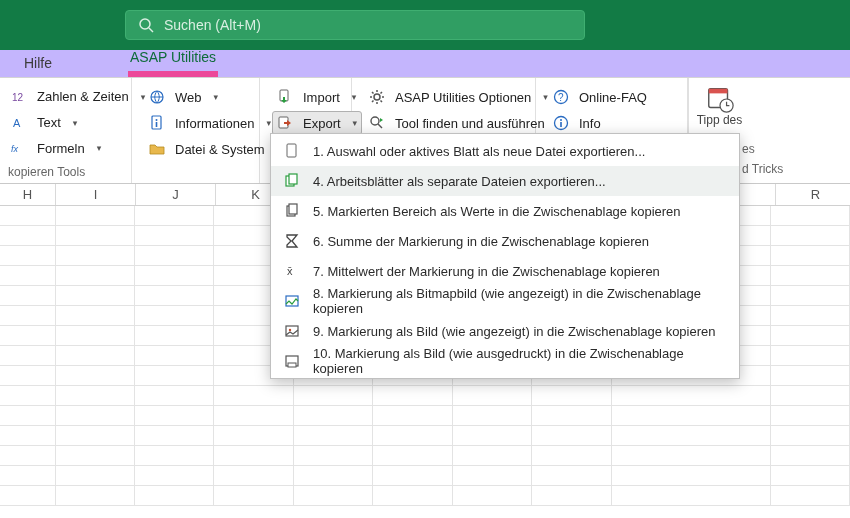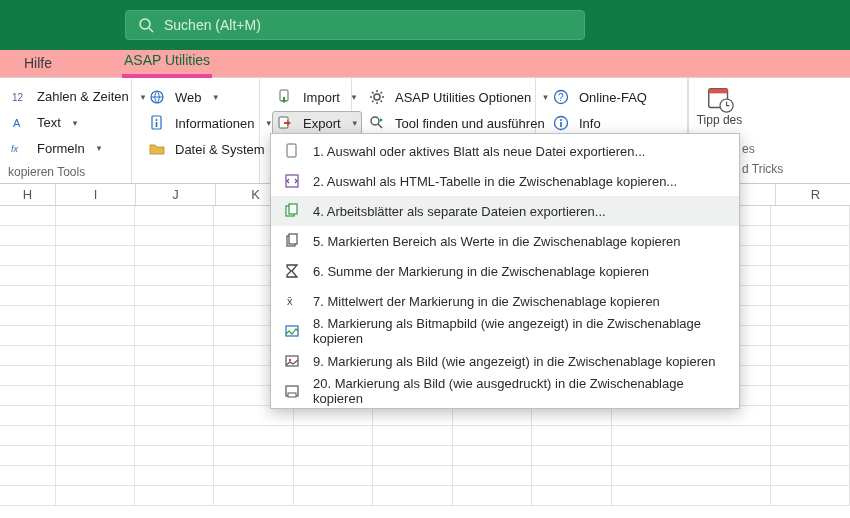--- a/index.html
+++ b/index.html
@@ -5,21 +5,21 @@
   * { margin: 0; padding: 0; box-sizing: border-box; font-family: "Segoe UI", Arial, sans-serif; }
   body { width: 850px; height: 518px; overflow: hidden; background: #fff; font-size: 13px; color: #222; }
 
   
   .topbar { background: #127b45; height: 50px; display: flex; align-items: center; padding-left: 125px; }
   .searchbox { display: flex; align-items: center; gap: 10px; width: 460px; height: 30px; background: #309e63; border: 1px solid #3faf71; border-radius: 4px; padding: 0 12px; color: #d9efe2; }
   .searchbox svg { width: 14px; height: 14px; stroke: #d9efe2; fill: none; }
   .searchbox span { font-size: 14px; }
 
   
-  .tabstrip { height: 28px; border-bottom: 1px solid #d4d4d4; display: flex; align-items: center; gap: 20px; padding-left: 22px; background: #fca5a5; }
+  .tabstrip { height: 28px; border-bottom: 1px solid #d4d4d4; display: flex; align-items: flex-end; gap: 26px; padding-left: 22px; background: #c4b5fd; }
   .tab { padding: 4px 2px 6px 2px; font-size: 14px; color: #3b3b3b; cursor: pointer; }
   .tab.active { color: #0f6b3a; border-bottom: 6px solid #ec4899; font-weight: 400; margin-left: 48px; }
 
   
   .ribbon { display: flex; border-bottom: 1px solid #c9c9c9; background: #fff; position: relative; height: 106px; }
   .group { border-right: 1px solid #e0e0e0; padding: 6px 10px 0 0; display: flex; flex-direction: column; }
   .group:first-child { padding-left: 2px; }
   .row { display: flex; align-items: center; gap: 4px; height: 26px; padding: 0 4px; white-space: nowrap; }
   .btn { display: flex; align-items: center; gap: 10px; height: 24px; padding: 0 4px; border: 1px solid transparent; border-radius: 3px; cursor: pointer; }
   .btn.pressed { background: #e8e8e8; border-color: #b0b0b0; }
@@ -241,29 +241,20 @@
 
   <div class="dropdown">
     <div class="menuitem">
       <span class="ico">
           <svg viewBox="0 0 16 16">
             <rect x="3" y="1" width="9" height="13" rx="1" fill="#fff" stroke="#666" stroke-width="1"></rect>
           </svg>
         </span>
       <span class="txt">1. Auswahl oder aktives Blatt als neue Datei exportieren...</span>
     </div>
-    <div class="menuitem">
-      <span class="ico">
-          <svg viewBox="0 0 16 16">
-            <rect x="2" y="2" width="12" height="12" fill="none" stroke="#7a4aa0" stroke-width="1.2"></rect>
-            <path d="M5 6l-2 2 2 2M11 6l2 2-2 2" stroke="#7a4aa0" stroke-width="1.2" fill="none"></path>
-          </svg>
-        </span>
-      <span class="txt">2. Auswahl als HTML-Tabelle in die Zwischenablage kopieren...</span>
-    </div>
     <div class="menuitem hover">
       <span class="ico">
           <svg viewBox="0 0 16 16">
             <rect x="2" y="3" width="8" height="10" fill="#fff" stroke="#2a9d3f" stroke-width="1.2"></rect>
             <rect x="5" y="1" width="8" height="10" fill="#fff" stroke="#2a9d3f" stroke-width="1.2"></rect>
           </svg>
         </span>
       <span class="txt">4. Arbeitsblätter als separate Dateien exportieren...</span>
     </div>
     <div class="menuitem">
@@ -310,21 +301,21 @@
         </span>
       <span class="txt">9. Markierung als Bild (wie angezeigt) in die Zwischenablage kopieren</span>
     </div>
     <div class="menuitem">
       <span class="ico">
           <svg viewBox="0 0 16 16">
             <rect x="2" y="3" width="12" height="10" fill="none" stroke="#555" stroke-width="1.2"></rect>
             <rect x="4" y="10" width="8" height="4" fill="#fff" stroke="#555" stroke-width="1"></rect>
           </svg>
         </span>
-      <span class="txt">20. Markierung als Bild (wie ausgedruckt) in die Zwischenablage kopieren</span>
+      <span class="txt">10. Markierung als Bild (wie ausgedruckt) in die Zwischenablage kopieren</span>
     </div>
   </div>
 
 </div>
 
 <div class="sheet">
   <div class="colheads">
     <div class="colhead" style="width:56px">H</div>
     <div class="colhead" style="width:80px">I</div>
     <div class="colhead" style="width:80px">J</div>

